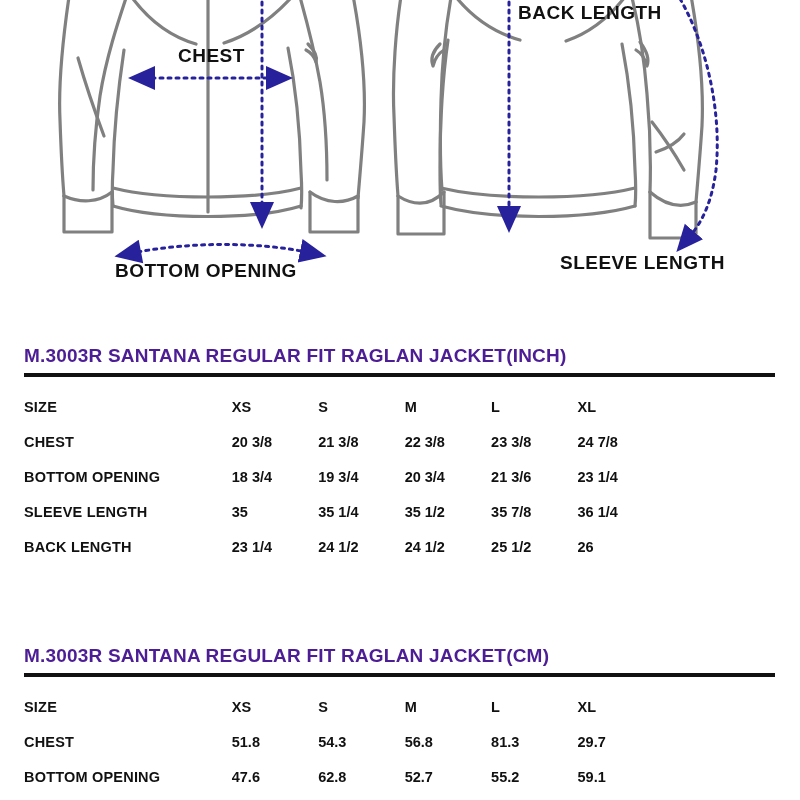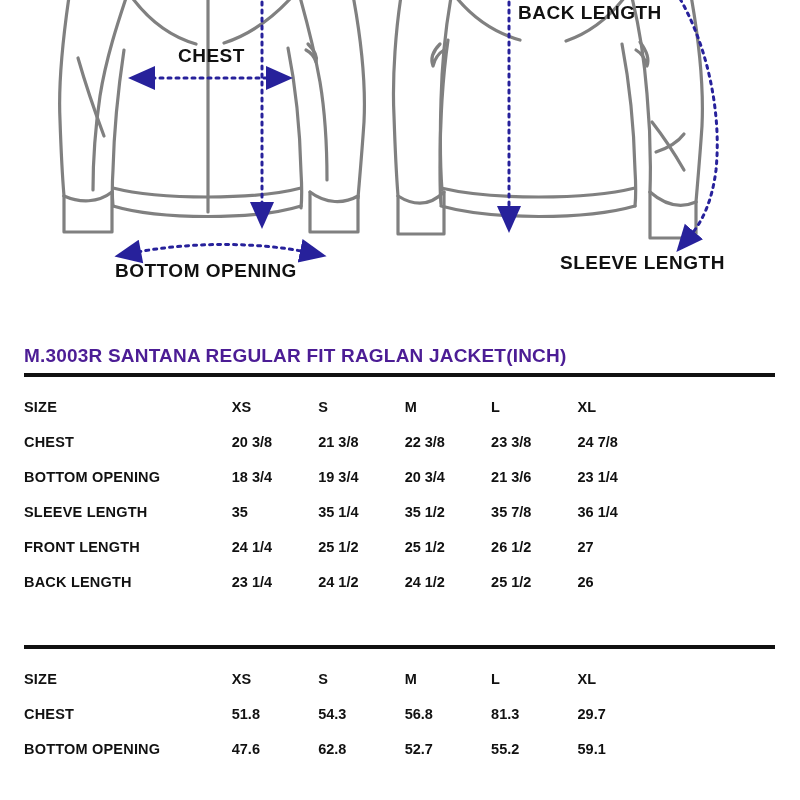--- a/index.html
+++ b/index.html
@@ -239,40 +239,33 @@
       </tr>
       <tr>
         <td class="rowhead">SLEEVE LENGTH</td>
         <td class="val">35</td>
         <td class="val">35 1/4</td>
         <td class="val">35 1/2</td>
         <td class="val">35 7/8</td>
         <td class="val">36 1/4</td>
       </tr>
       <tr>
-        <td class="rowhead">FRONT LENGTH</td>
-        <td class="val">24 1/4</td>
-        <td class="val">25 1/2</td>
-        <td class="val">25 1/2</td>
-        <td class="val">26 1/2</td>
-        <td class="val">27</td>
-      </tr>
-      <tr>
         <td class="rowhead">BACK LENGTH</td>
         <td class="val">23 1/4</td>
         <td class="val">24 1/2</td>
         <td class="val">24 1/2</td>
         <td class="val">25 1/2</td>
         <td class="val">26</td>
       </tr>
     </tbody>
   </table>
 </div>
 
 <div class="table-block" id="cm-block">
+  <div class="table-title">M.3003R SANTANA REGULAR FIT RAGLAN JACKET(CM)</div>
   <div class="title-rule"></div>
   <table class="size-table">
     <thead>
       <tr>
         <th class="rowhead">SIZE</th>
         <th class="val">XS</th>
         <th class="val">S</th>
         <th class="val">M</th>
         <th class="val">L</th>
         <th class="val">XL</th>

